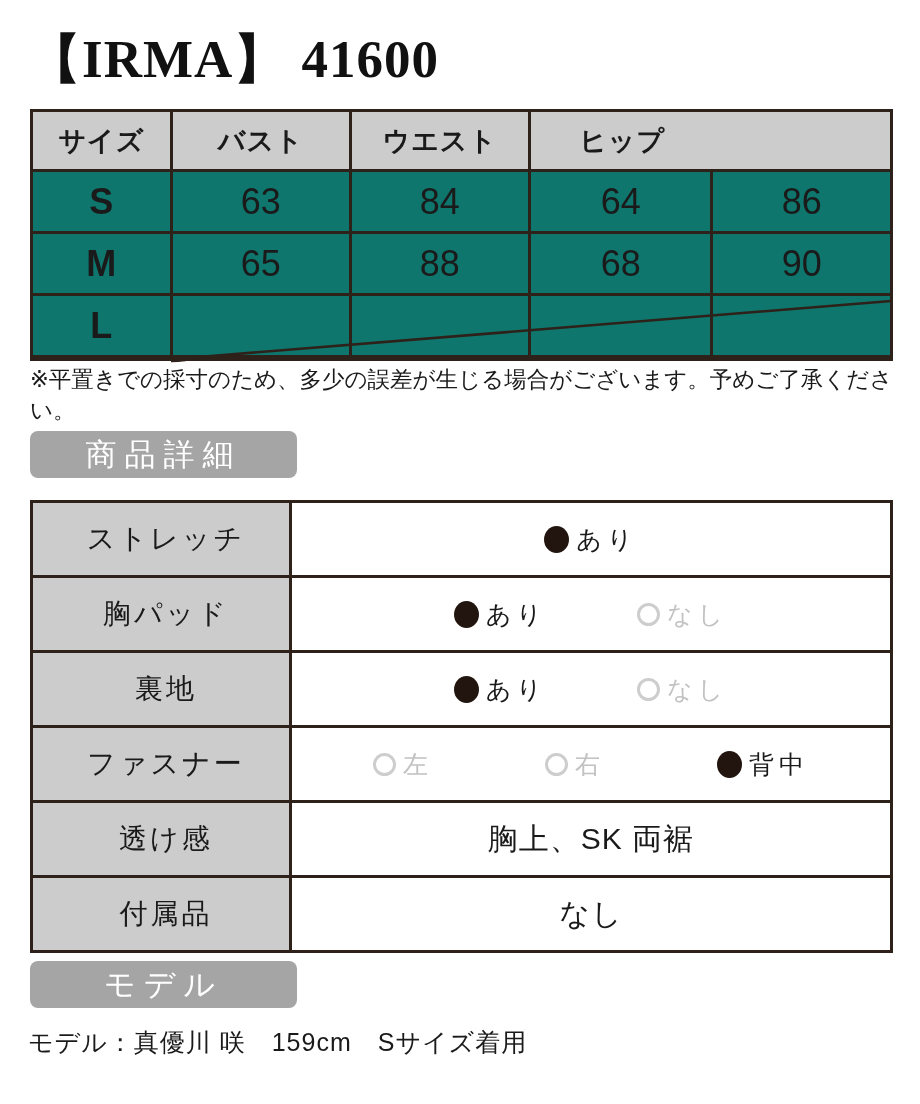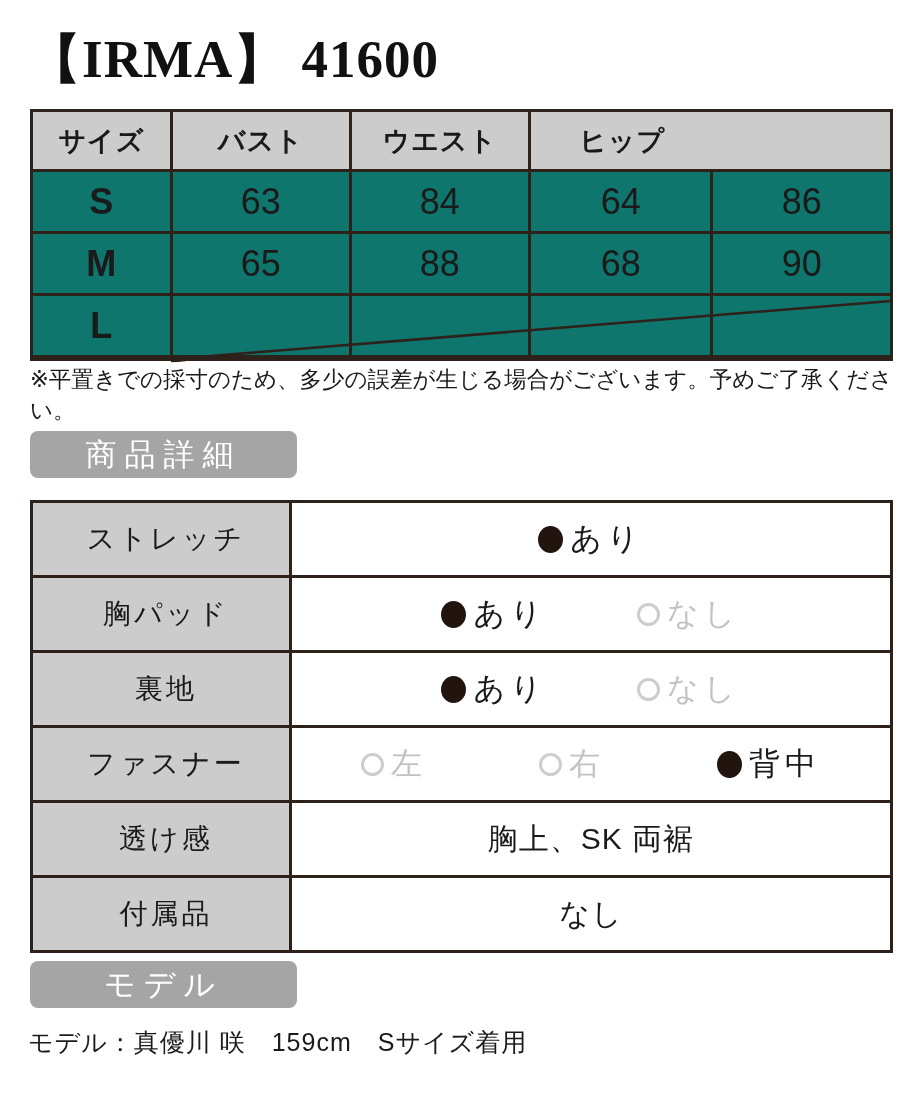--- a/index.html
+++ b/index.html
@@ -59,21 +59,21 @@
   .dt-label{
     background:#cccccc;border-right:3px solid #2e2119;box-sizing:border-box;
     display:flex;align-items:center;justify-content:center;
     font-size:28px;letter-spacing:3px;padding-left:10px;
   }
   .dt-value{display:flex;align-items:center;justify-content:center;font-size:30px;}
   .dt-value.text-val{letter-spacing:1px;}
   .options{display:flex;align-items:center;justify-content:center;}
   .options.two{gap:90px;}
   .options.three{gap:112px;}
-  .option{display:flex;align-items:center;font-size:31px;letter-spacing:5px;}
+  .option{display:flex;align-items:center;font-size:25px;letter-spacing:5px;}
   .dot{display:inline-block;margin-right:7px;box-sizing:border-box;}
   .option[data-selected="true"] .dot{width:25px;height:27px;border-radius:50%;background:#221510;}
   .option[data-selected="true"]{color:#1a1a1a;}
   .option[data-selected="false"] .dot{width:23px;height:23px;border-radius:50%;background:transparent;border:3px solid #cdcdcd;}
   .option[data-selected="false"]{color:#c2c2c2;}
   
   .model-line{
     position:absolute;left:28px;top:1026px;margin:0;
     font-size:25px;letter-spacing:1px;color:#1a1a1a;
   }

